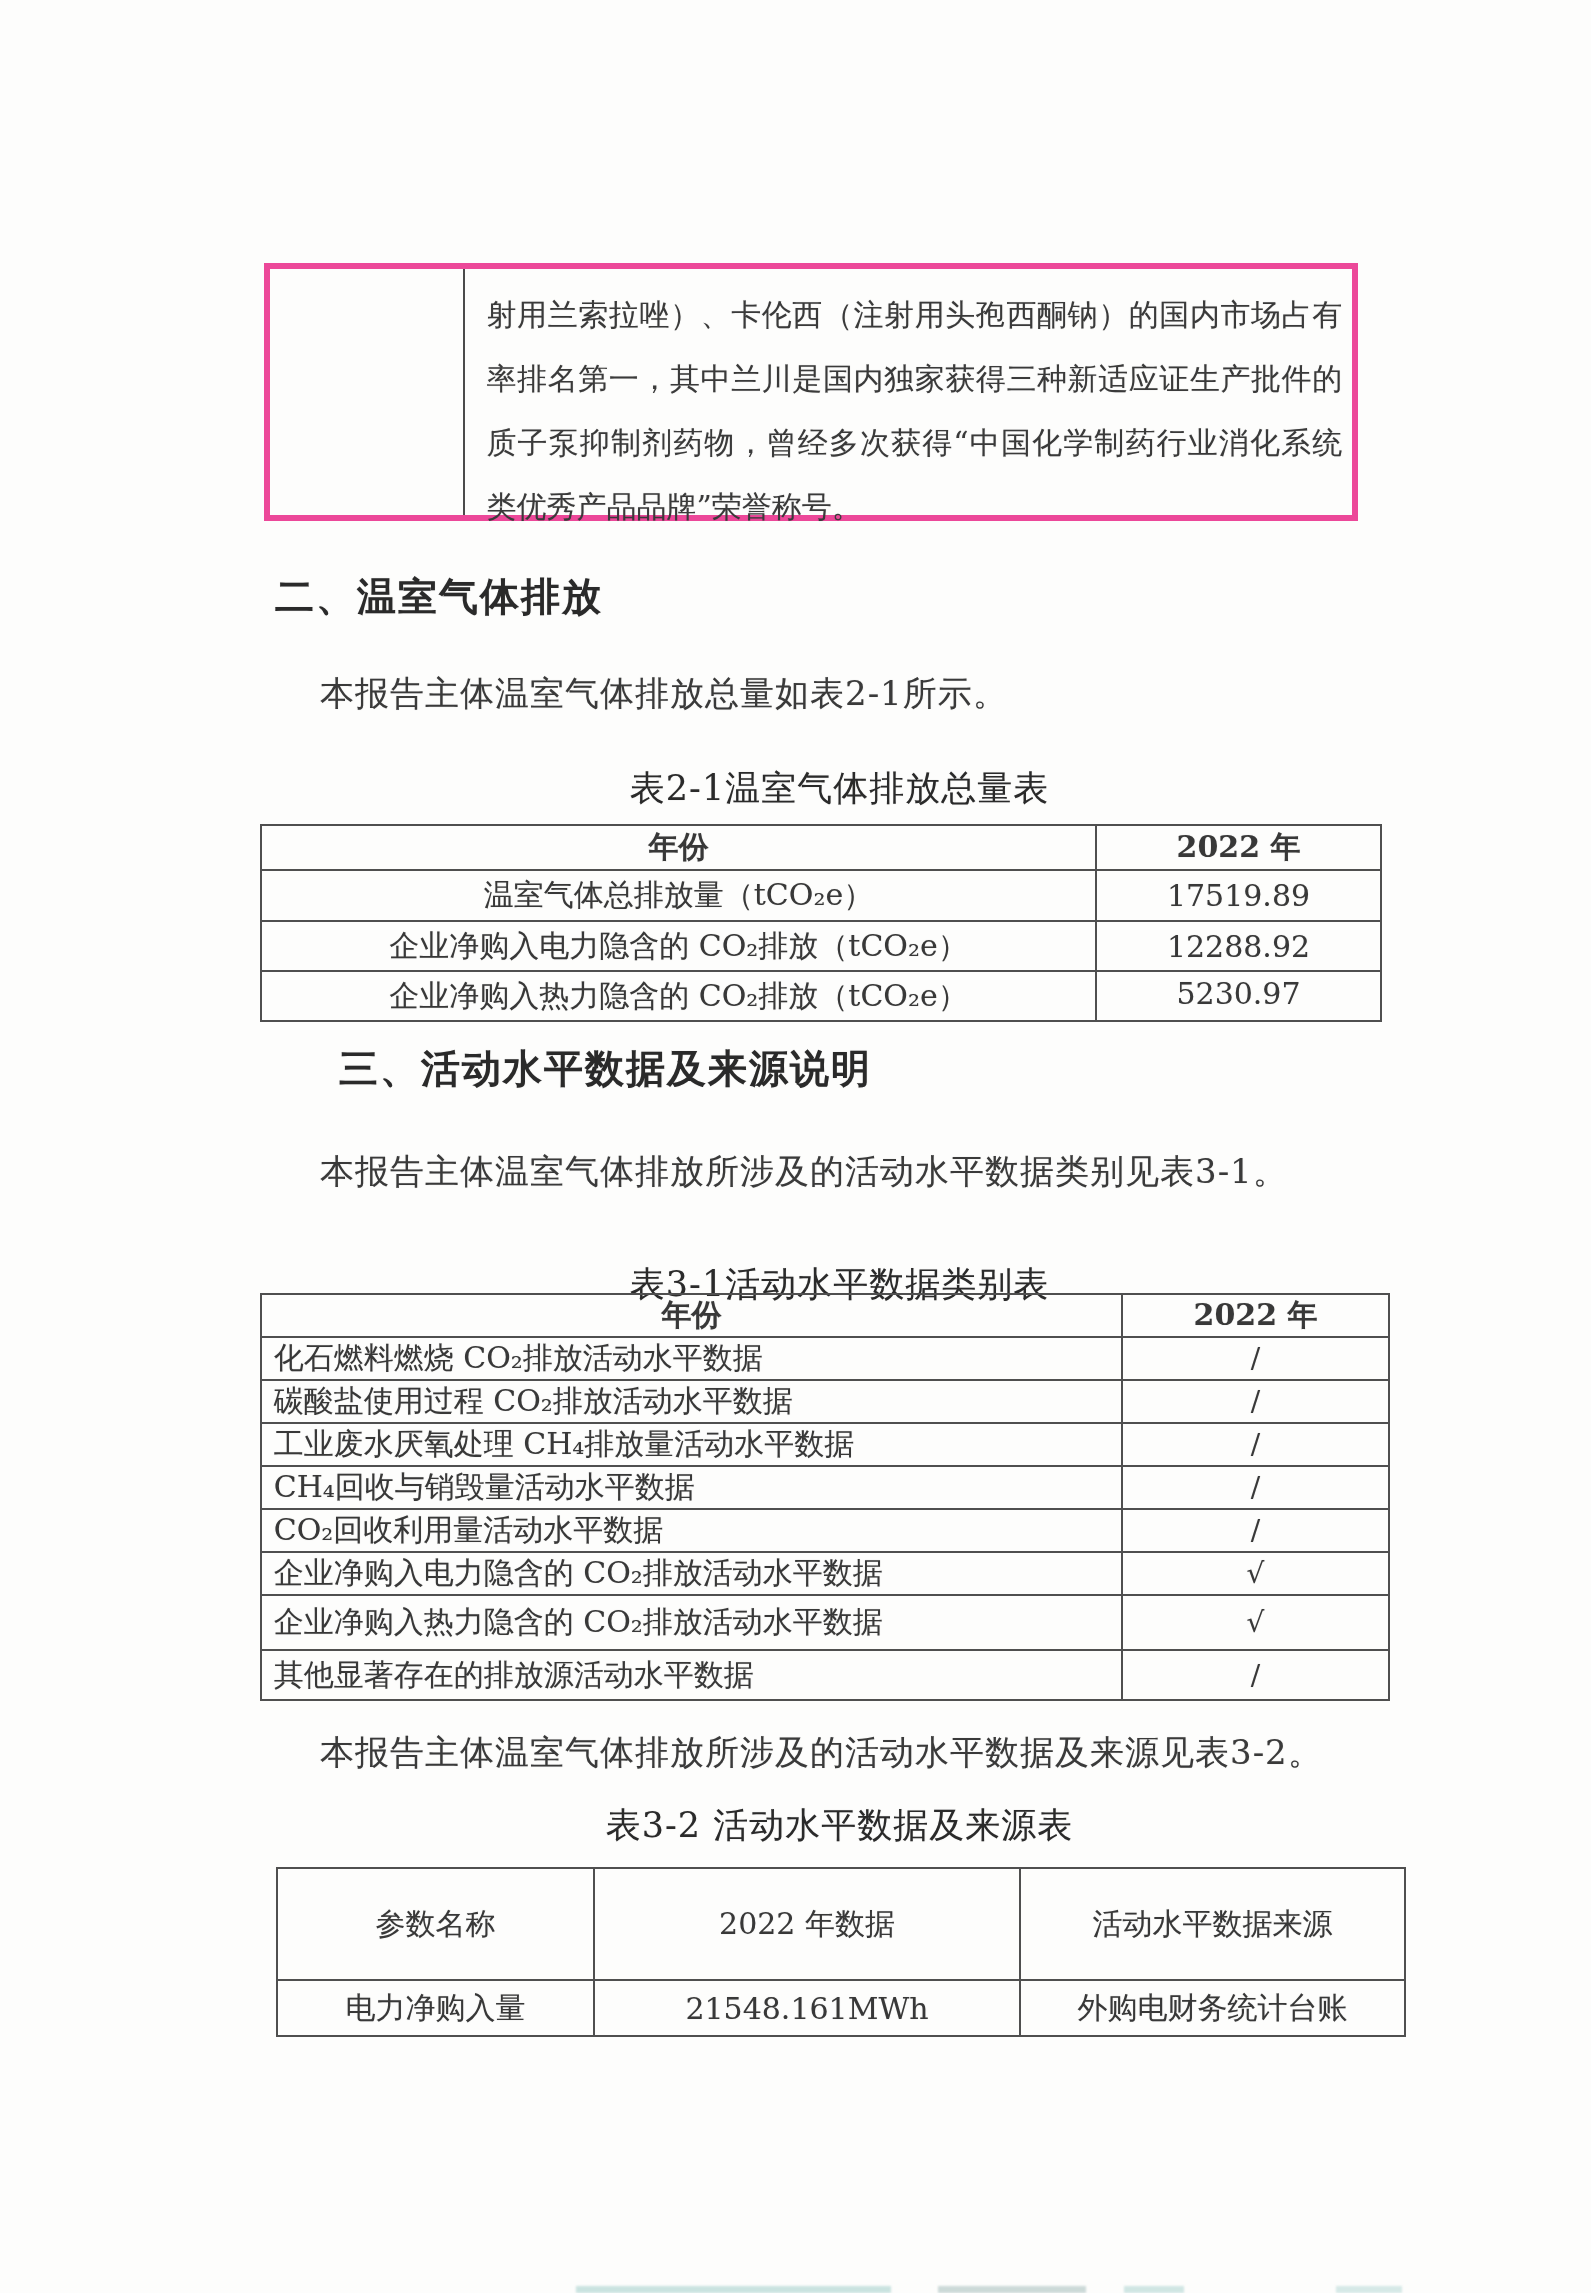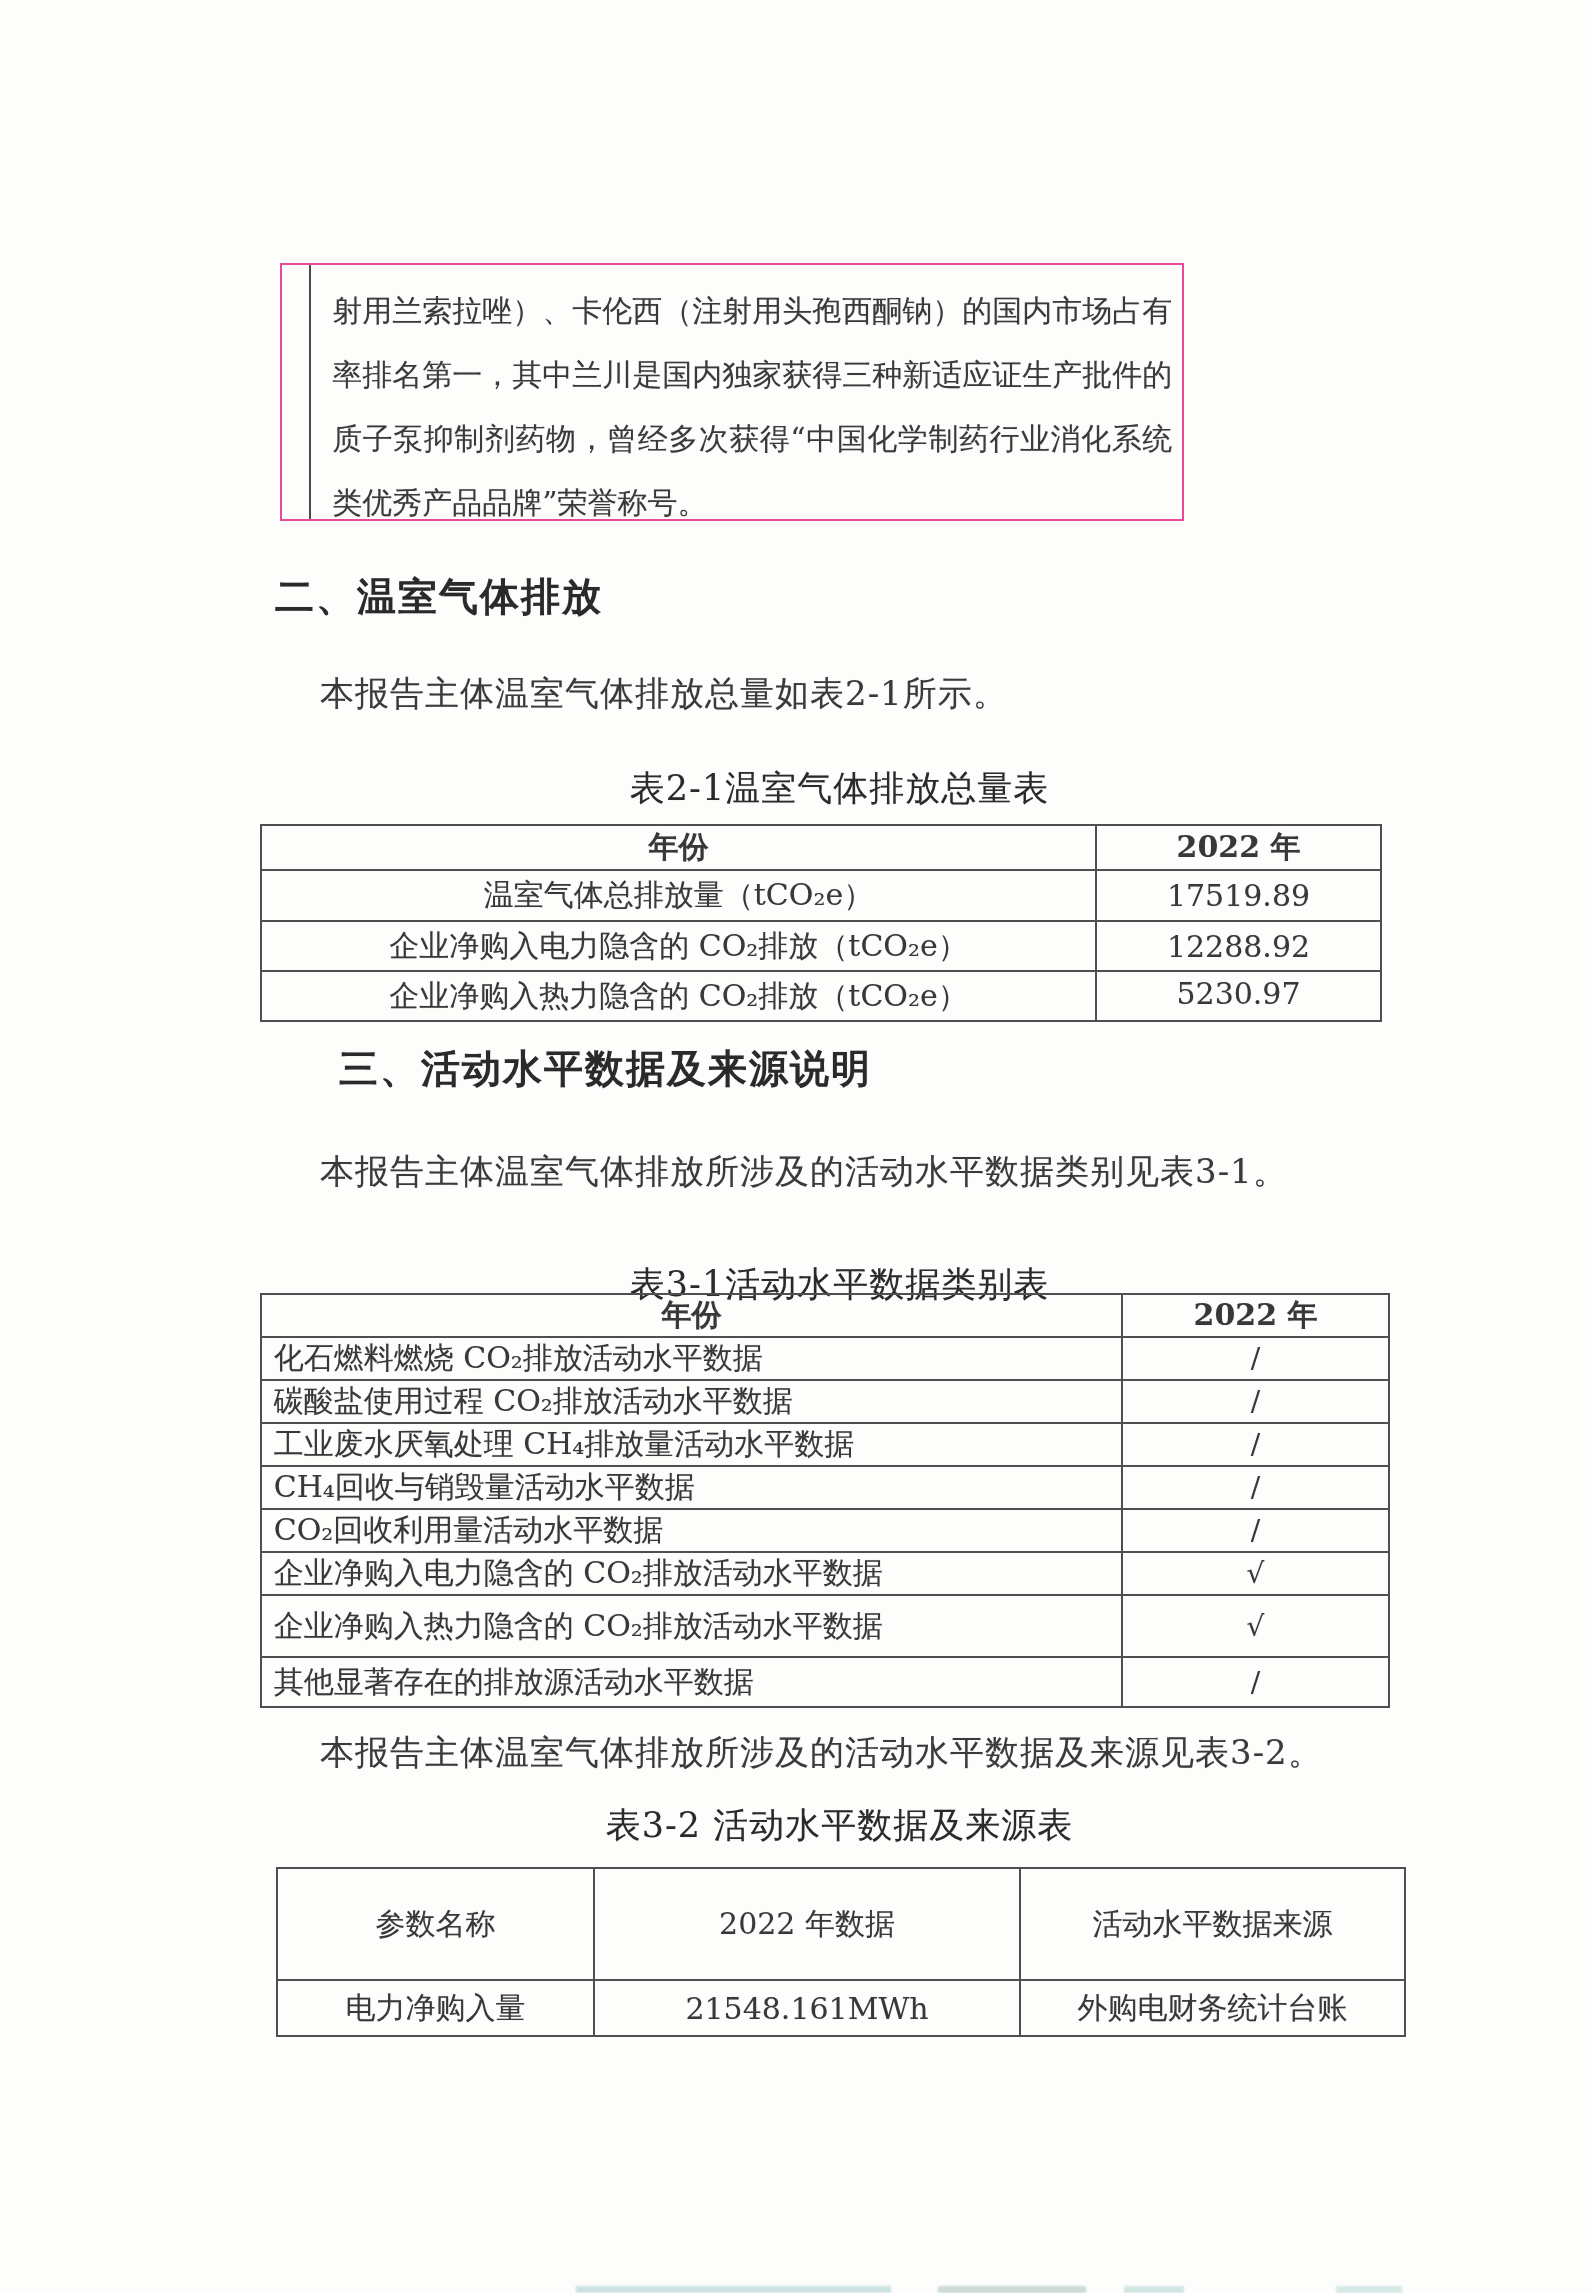--- a/index.html
+++ b/index.html
@@ -6,22 +6,22 @@
   .page {
     position:relative; width:1592px; height:2294px;
     background:#fdfdfc; overflow:hidden;
     font-family:"DejaVu Serif","Liberation Serif",serif;
     color:#333333;
     text-shadow:0 0 1px rgba(70,70,70,0.28);
   }
 
   
   .cont-table {
-    position:absolute; left:280px; top:263px; width:904px; height:258px;
-    border:2px solid #ec4899; display:flex; box-sizing:border-box;
+    position:absolute; left:264px; top:263px; width:1094px; height:258px;
+    border:6px solid #ec4899; display:flex; box-sizing:border-box;
   }
   .cont-left  { width:195px; border-right:2px solid #4b4b4b; box-sizing:border-box; }
   .cont-right { flex:1; padding:13.7px 9.8px 0 21.5px; box-sizing:border-box; }
   .jl {
     font-size:30px; line-height:64px; color:#3a3a3a;
     text-align:justify; text-align-last:justify; white-space:nowrap;
   }
   .jl-last { text-align:left; text-align-last:left; }
 
   
@@ -64,21 +64,21 @@
   .t21 tr:nth-child(4) { height:50px; }
   .t21 tr:nth-child(4) td:last-child { vertical-align:top; padding-top:3.9px; }
 
   .w31 { left:260px; top:1293px; }
   .t31 { width:1128px; font-size:30px; color:#383838; }
   .t31 th { text-align:center; vertical-align:middle; }
   .t31 td:first-child { text-align:left; padding-left:11.7px; vertical-align:middle;margin-left:20px; }
   .t31 td:last-child  { text-align:center; vertical-align:middle; font-size:28px; }
   .t31 tr:nth-child(1) { height:39px; }
   .t31 tr { height:43px; }
-  .t31 tr:nth-child(8) { height:62px; }
+  .t31 tr:nth-child(8) { height:55px; }
   .t31 tr:nth-child(9) { height:50px; }
 
   .w32 { left:276px; top:1867px; }
   .t32 { width:1128px; font-size:30px; color:#383838; border:2.9px solid #4a4a4a; }
   .t32 th { font-weight:400; }
   .t32 td,.t32 th { text-align:center; vertical-align:middle; }
   .t32 tr:nth-child(1) { height:112px; }
   .t32 tr:nth-child(2) { height:56px; }
 
   

